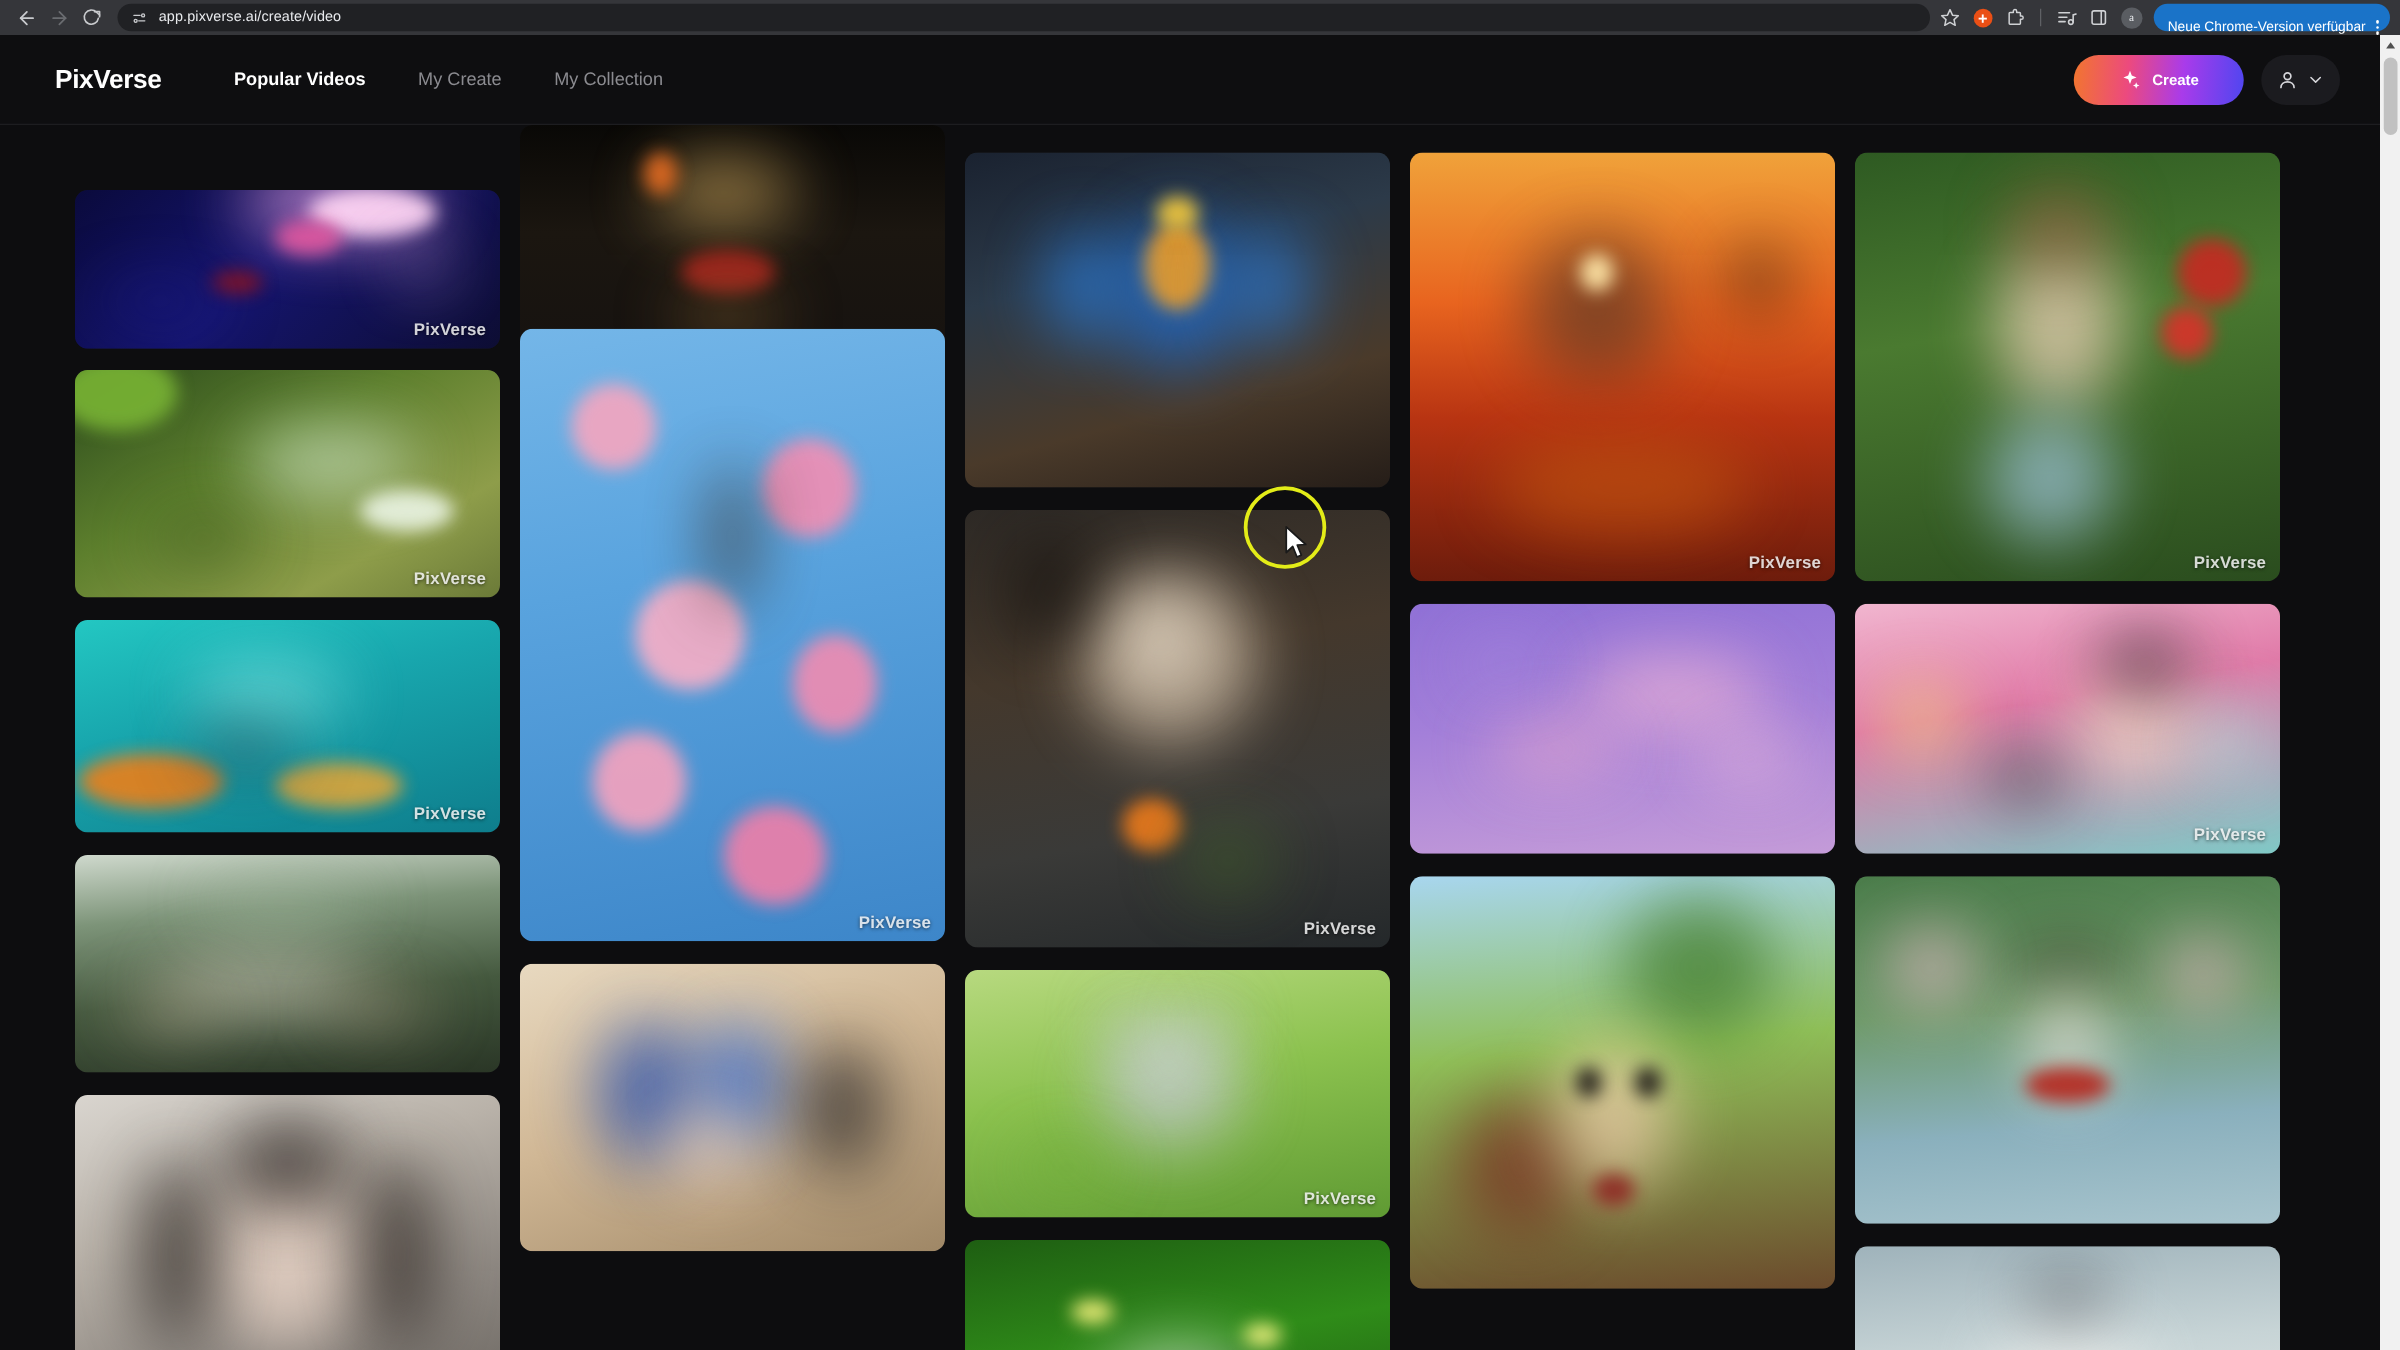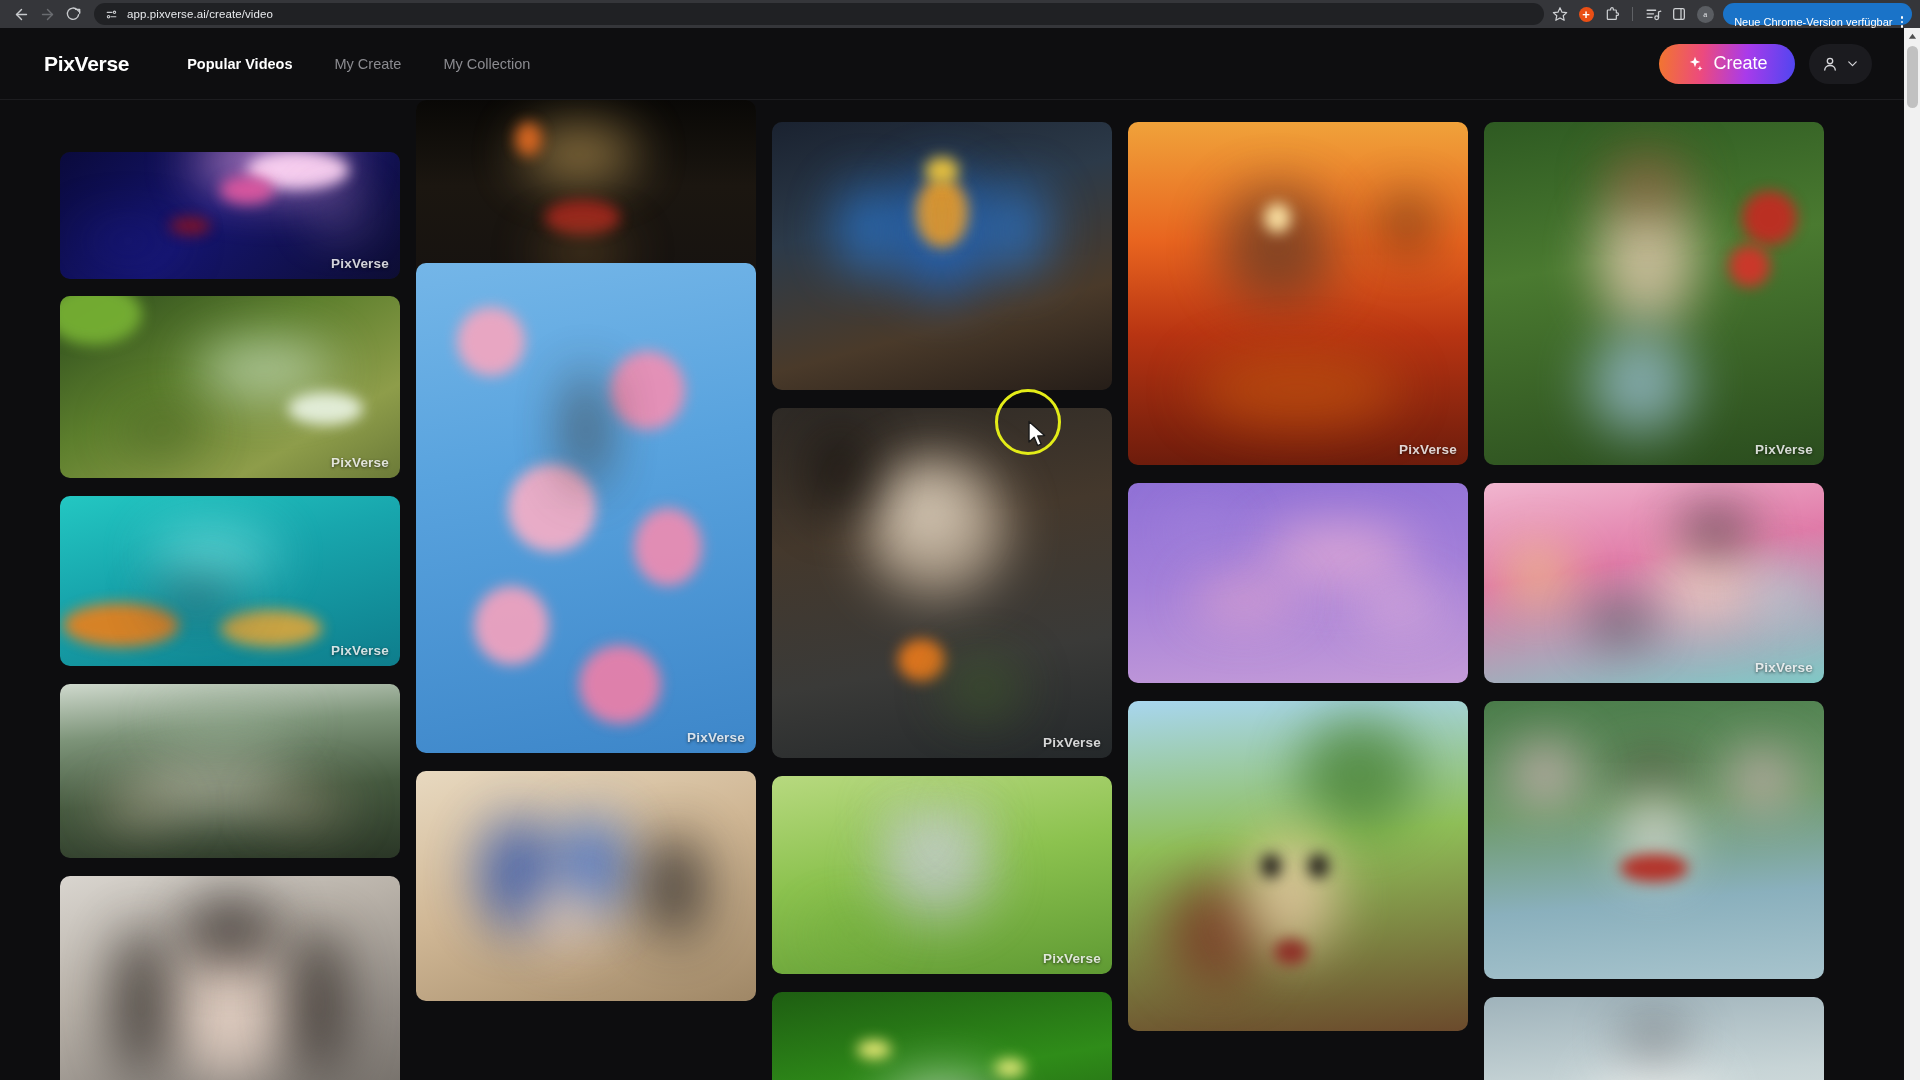--- a/index.html
+++ b/index.html
@@ -164,21 +164,21 @@
   #create-button {
     height: 40px;
     min-width: 136px;
     border-radius: 20px;
     background: linear-gradient(95deg, #f2762e 0%, #ec4a7e 32%, #a93bea 64%, #4f46f0 100%);
     display: flex; align-items: center; justify-content: center;
     gap: 9px;
     padding: 0 24px;
   }
   #create-button-label {
-    font-size: 18px; font-weight: 400; color: #ffffff;
+    font-size: 12px; font-weight: 700; color: #ffffff;
   }
   #account-chip {
     height: 40px;
     border-radius: 20px;
     background: #1b1b1f;
     display: flex; align-items: center;
     gap: 6px;
     padding: 0 12px;
   }
   .chip-icon { color: #d6d6da; display: flex; align-items: center; }

